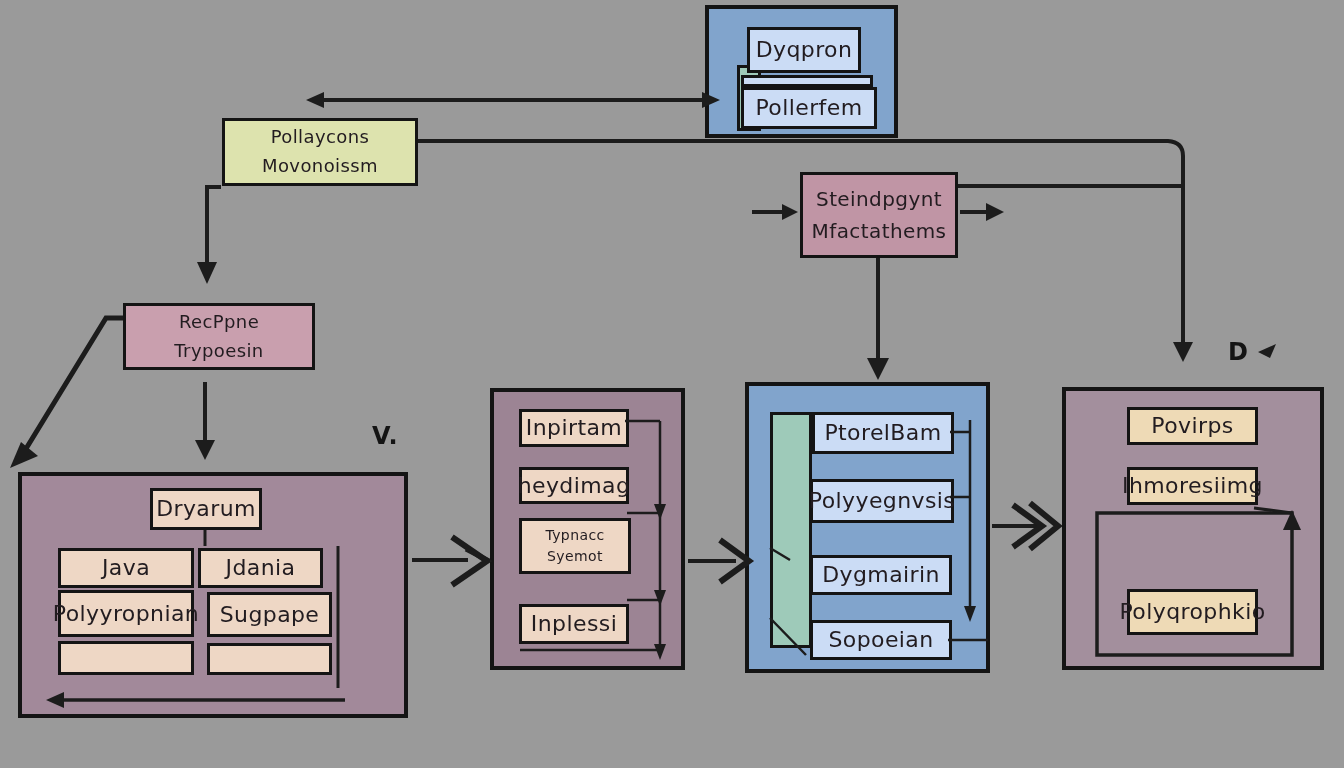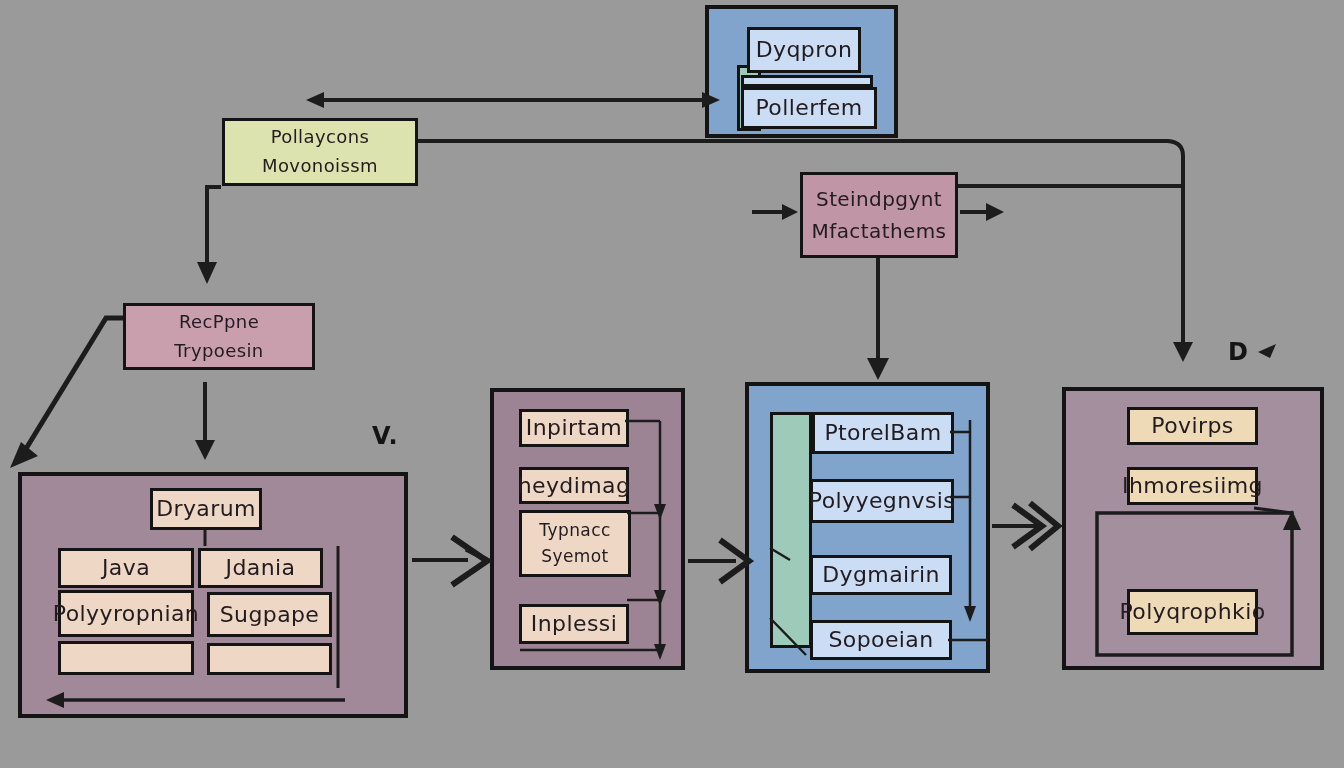--- a/index.html
+++ b/index.html
@@ -72,21 +72,21 @@
     <div class="cell" style="left:185px; top:167px; width:125px; height:32px; background:var(--peach);"></div>
   </div>
 
   <div class="node z2" style="left:490px; top:388px; width:195px; height:282px; background:var(--mauvemid);">
     <div class="cell" style="left:25px; top:17px; width:110px; height:38px; background:var(--peach);">
       <span>Inpirtam</span>
     </div>
     <div class="cell" style="left:25px; top:75px; width:110px; height:37px; background:var(--peach);">
       <span>heydimag</span>
     </div>
-    <div class="cell twoline" style="left:25px; top:118px; width:112px; height:67px; background:var(--peach); font-size:17px; line-height:1.5;">
+    <div class="cell twoline" style="left:25px; top:126px; width:112px; height:56px; background:var(--peach); font-size:14px; line-height:1.5;">
       <span>Typnacc</span>
       <span>Syemot</span>
     </div>
     <div class="cell" style="left:25px; top:212px; width:110px; height:40px; background:var(--peach);">
       <span>Inplessi</span>
     </div>
   </div>
 
   <div class="node z2" style="left:745px; top:382px; width:245px; height:291px; background:var(--blue);">
     <div style="position:absolute; left:21px; top:26px; width:42px; height:236px; background:var(--teal); border:3px solid #141414; box-sizing:border-box;"></div>

